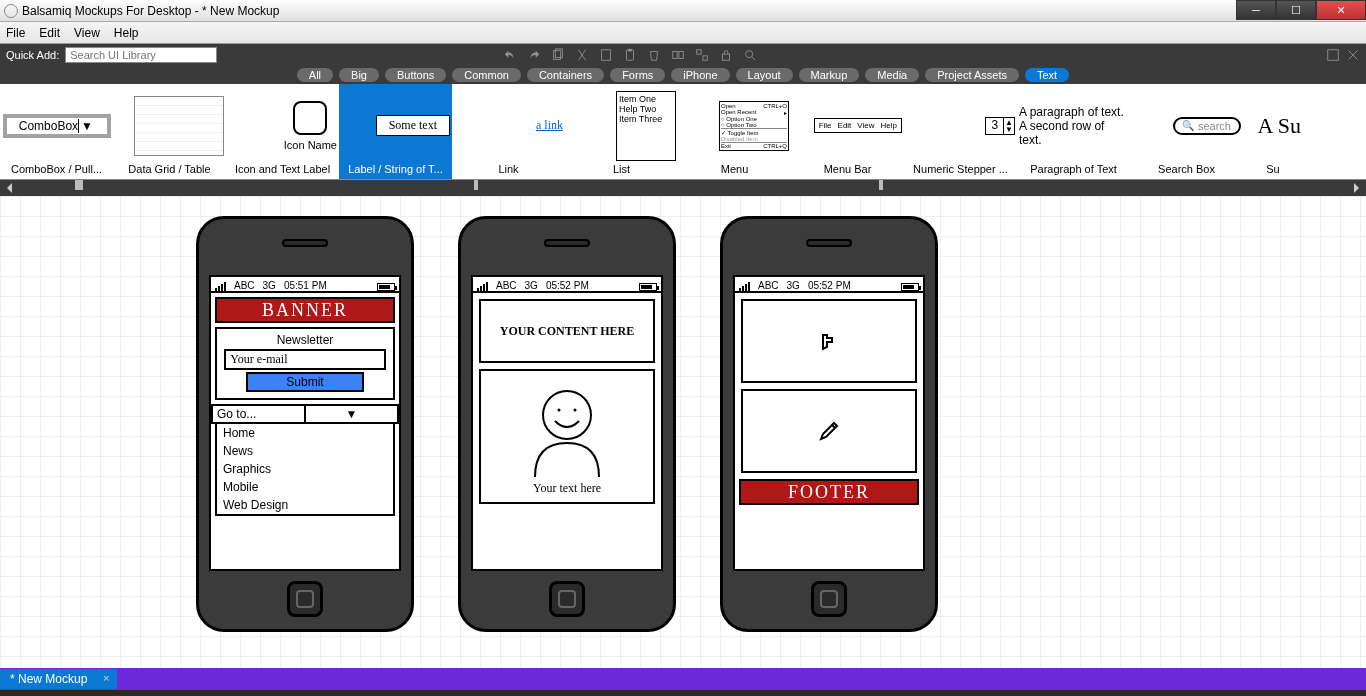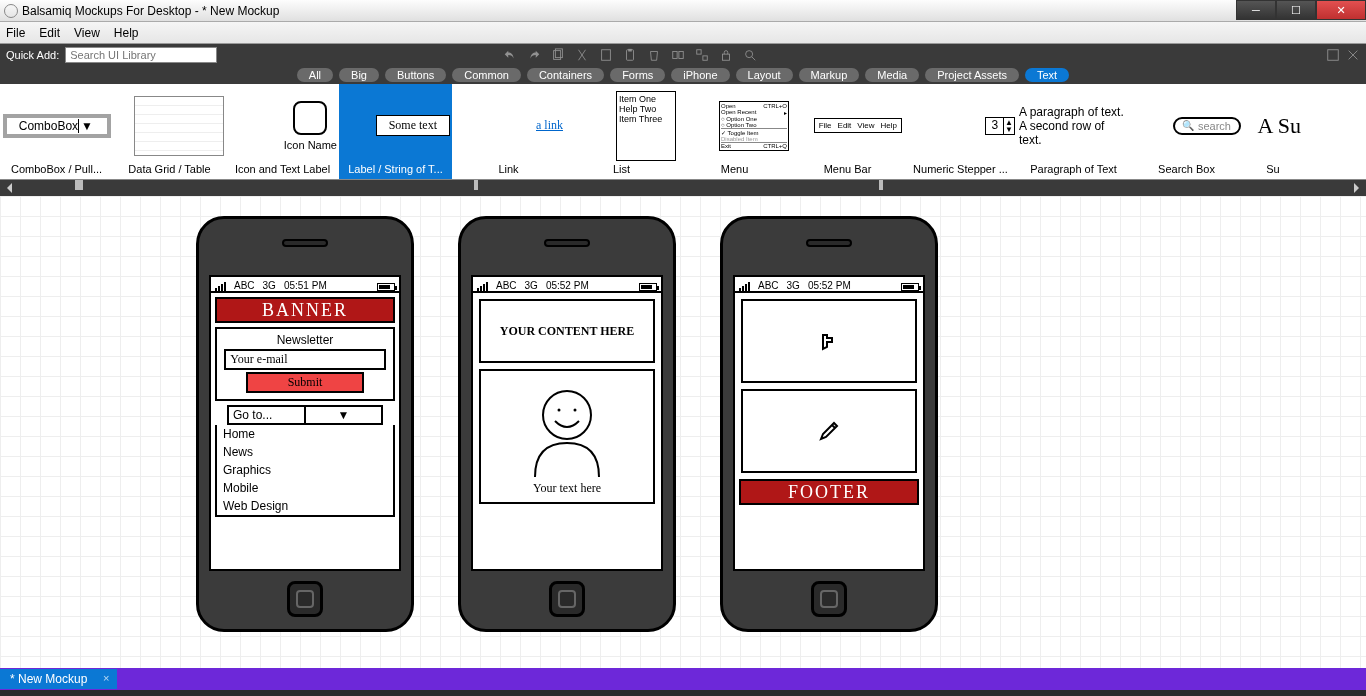--- a/index.html
+++ b/index.html
@@ -40,22 +40,22 @@
 .statusbar{height:16px;border-bottom:2px solid #000;display:flex;align-items:flex-end;font-size:10px;padding:0 4px;gap:8px;font-family:'Comic Sans MS',cursive}
 .sig{display:inline-flex;gap:1px;align-items:flex-end}
 .sig i{width:2px;background:#000;display:inline-block}
 .batt{margin-left:auto;width:18px;height:8px;border:1px solid #000;position:relative}
 .batt::after{content:"";position:absolute;right:-3px;top:2px;width:2px;height:4px;background:#000}
 .batt::before{content:"";position:absolute;left:1px;top:1px;bottom:1px;width:70%;background:#000}
 .sketch{font-family:'Comic Sans MS',cursive}
 .banner{margin:4px;height:26px;background:#b01717;border:2px solid #000;color:#fff;display:flex;align-items:center;justify-content:center;font-size:18px;font-family:'Comic Sans MS',cursive;letter-spacing:2px}
 .nlbox{margin:4px;border:2px solid #000;padding:4px;text-align:center;font-size:12px}
 .nl-input{width:96%;border:2px solid #000;font-size:12px;padding:1px 4px;margin:2px auto;display:block;text-align:left;font-family:'Comic Sans MS',cursive}
-.nl-btn{width:70%;border:2px solid #000;font-size:12px;padding:1px;margin:2px auto;display:block;font-family:Liberation Serif, serif;background:#ef4444}
-.combo{margin:4px 16px 0;border:2px solid #000;display:flex;font-size:12px}
+.nl-btn{width:70%;border:2px solid #000;font-size:12px;padding:1px;margin:2px auto;display:block;font-family:Liberation Sans, sans-serif;background:#3b82f6}
+.combo{margin:4px 0 0;border:2px solid #000;display:flex;font-size:12px}
 .combo span{flex:1;padding:1px 4px}
 .combo .dd{width:16px;border-left:2px solid #000;display:flex;align-items:center;justify-content:center}
 .menulist{margin:0 4px 4px;border:2px solid #000;border-top:none;font-size:12px}
 .menulist div{padding:2px 6px}
 .contentbox{margin:6px;border:2px solid #000;height:64px;display:flex;align-items:center;justify-content:center;font-size:12px;font-weight:bold}
 .imgbox{margin:6px;border:2px solid #000;padding:6px;text-align:center}
 .face{width:100px;height:100px;margin:0 auto;position:relative}
 .iconcard{margin:6px;border:2px solid #000;height:84px;display:flex;align-items:center;justify-content:center}
 .tabbar{height:22px;background:#6d28d9;display:flex;align-items:center}
 .tab{background:#0b78d4;color:#fff;font-size:12px;padding:3px 30px 3px 10px;position:relative}

